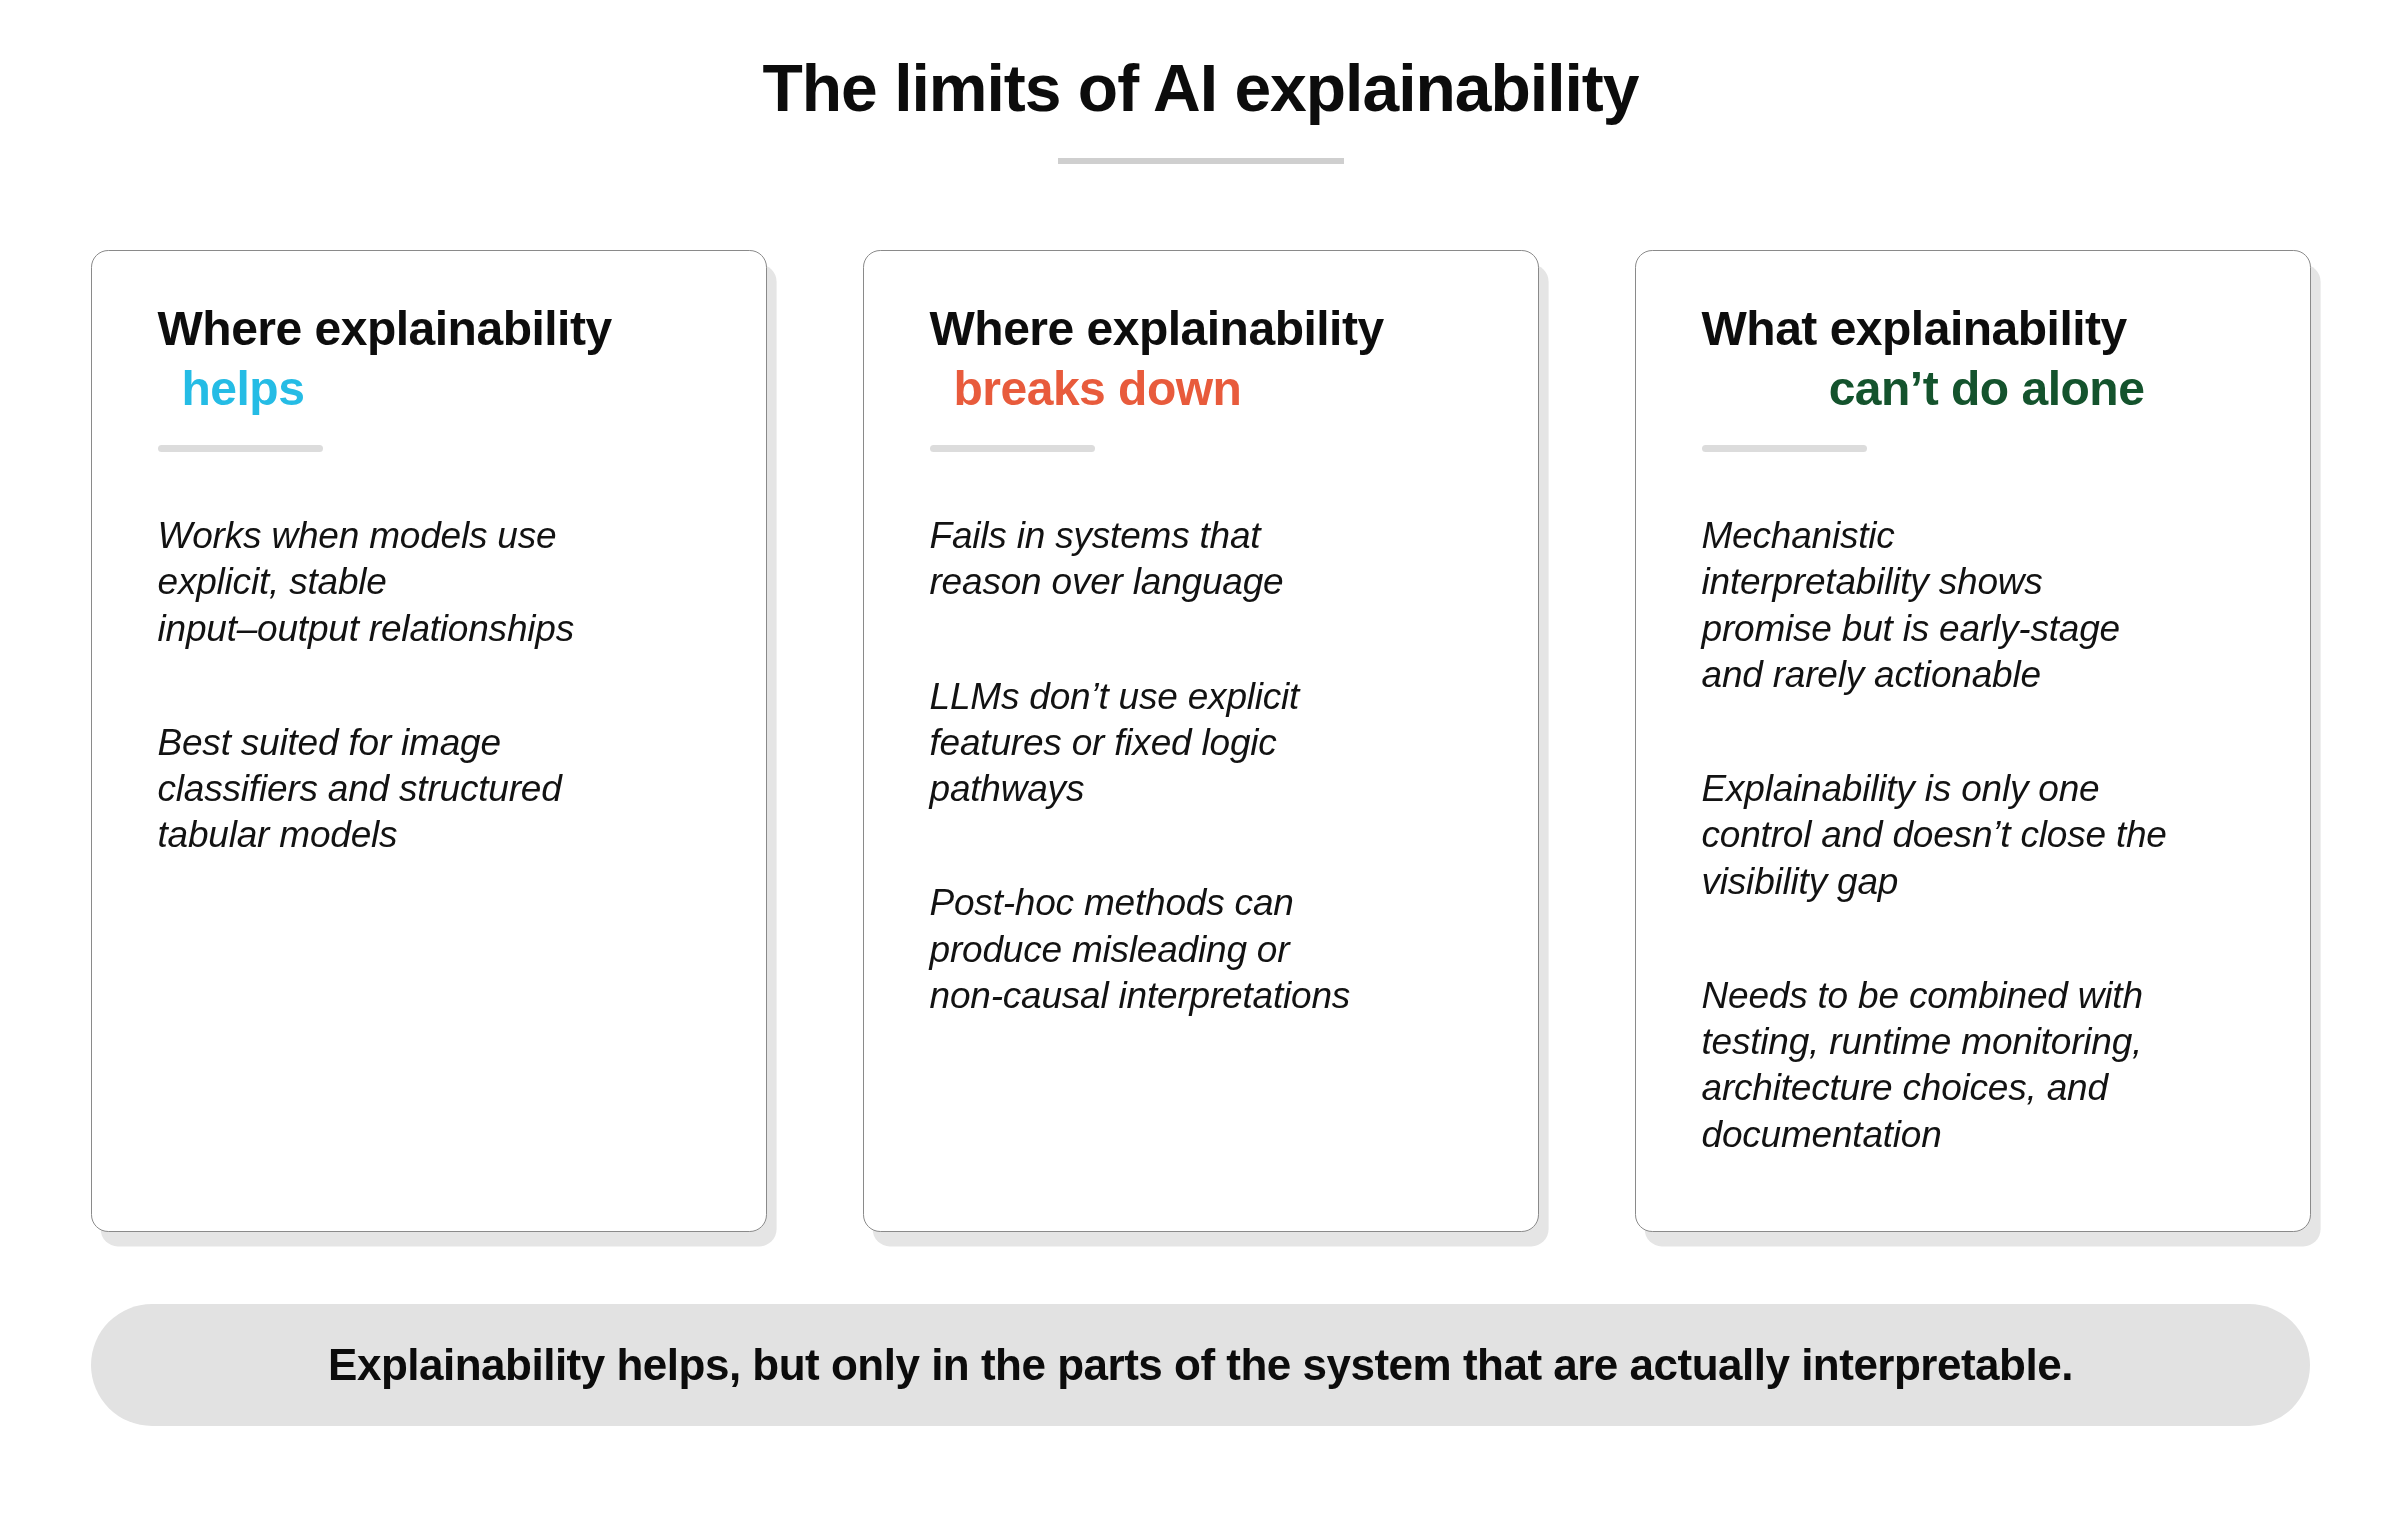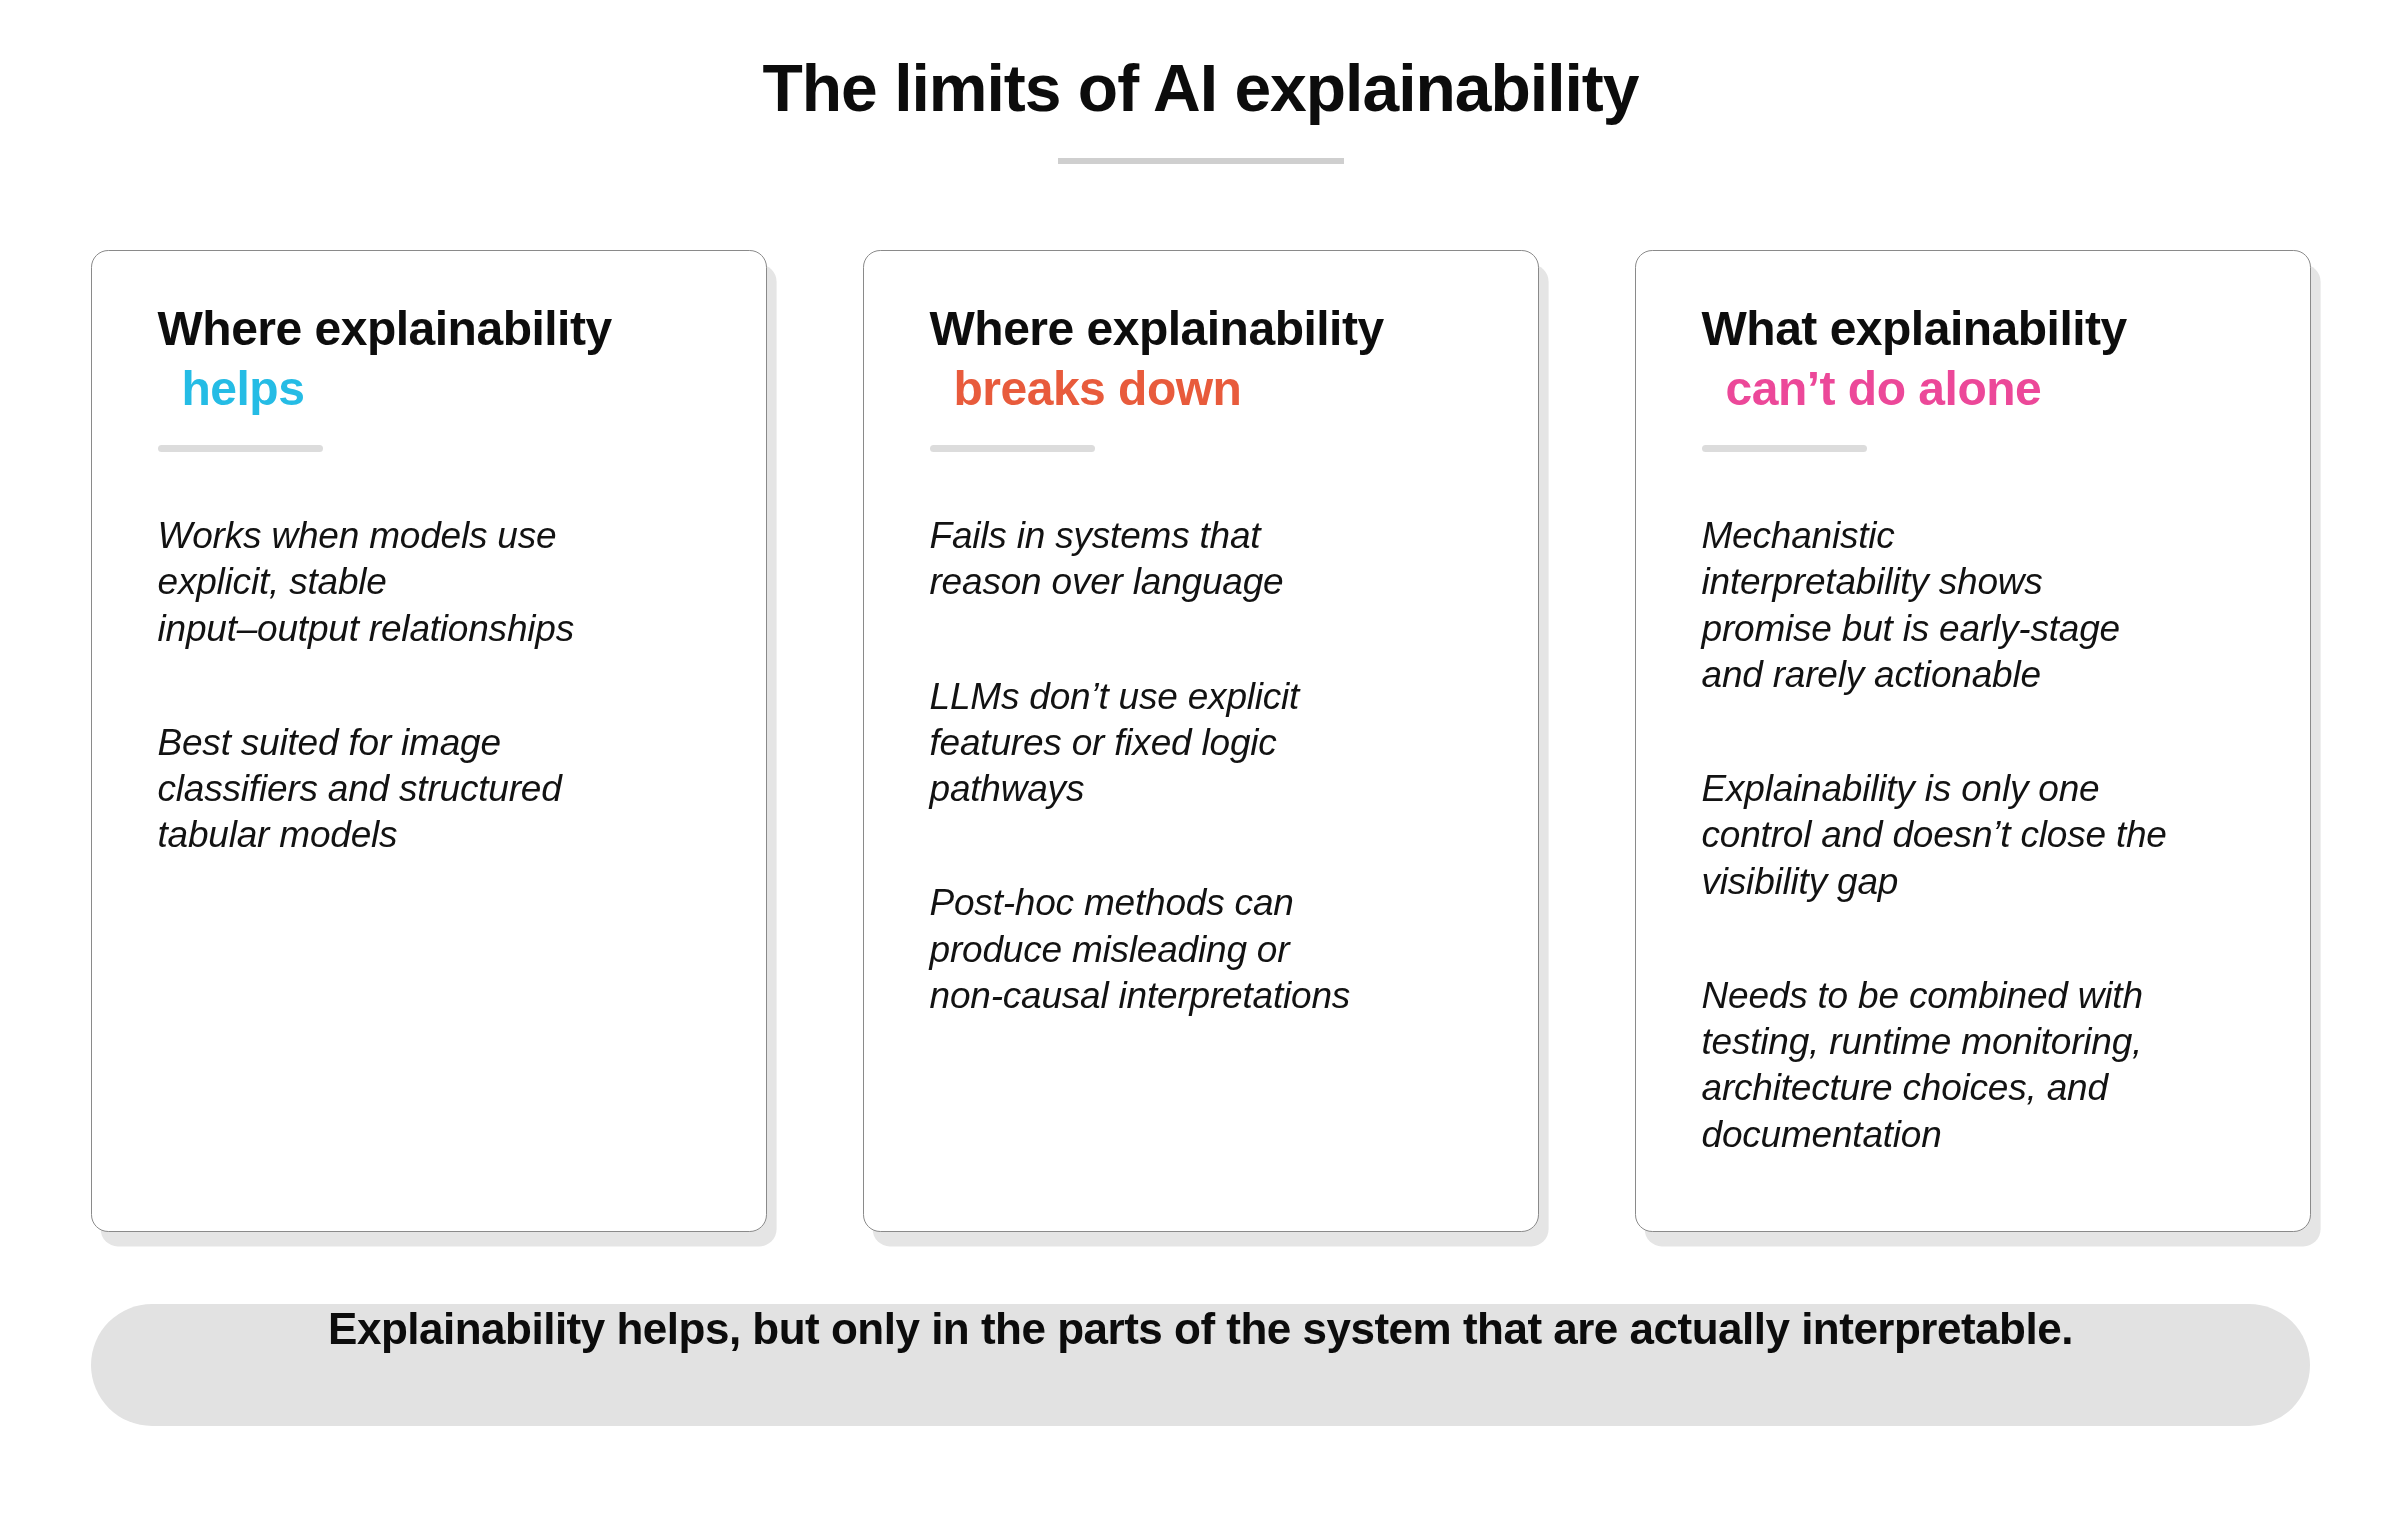--- a/index.html
+++ b/index.html
@@ -78,20 +78,21 @@
     margin: 16px 0 68px 0;
   }
   .footer-pill {
     box-sizing: border-box;
     width: 2219px;
     height: 122px;
     margin: 72px auto 0 auto;
     background: #e2e2e2;
     border-radius: 62px;
     display: flex;
+    align-items: center;
     justify-content: center;
   }
   .footer-text {
     font-size: 44px;
     font-weight: 700;
     letter-spacing: -0.5px;
     color: #0c0c0c;
     text-align: center;
   }
 </style>
@@ -135,21 +136,21 @@
 pathways</p>
         <p class="card-item">Post-hoc methods can
 produce misleading or
 non-causal interpretations</p>
       </div>
     </div>
 
     <div class="card">
       <div class="card-heading">
         <span>What explainability</span>
-        <span class="accent-line" style="color: #ec4899;">can’t do alone</span>
+        <span class="accent-line" style="color: #14532d; text-align: center;">can’t do alone</span>
       </div>
       <div class="card-rule"></div>
       <div class="card-body">
         <p class="card-item">Mechanistic
 interpretability shows
 promise but is early-stage
 and rarely actionable</p>
         <p class="card-item">Explainability is only one
 control and doesn’t close the
 visibility gap</p>

